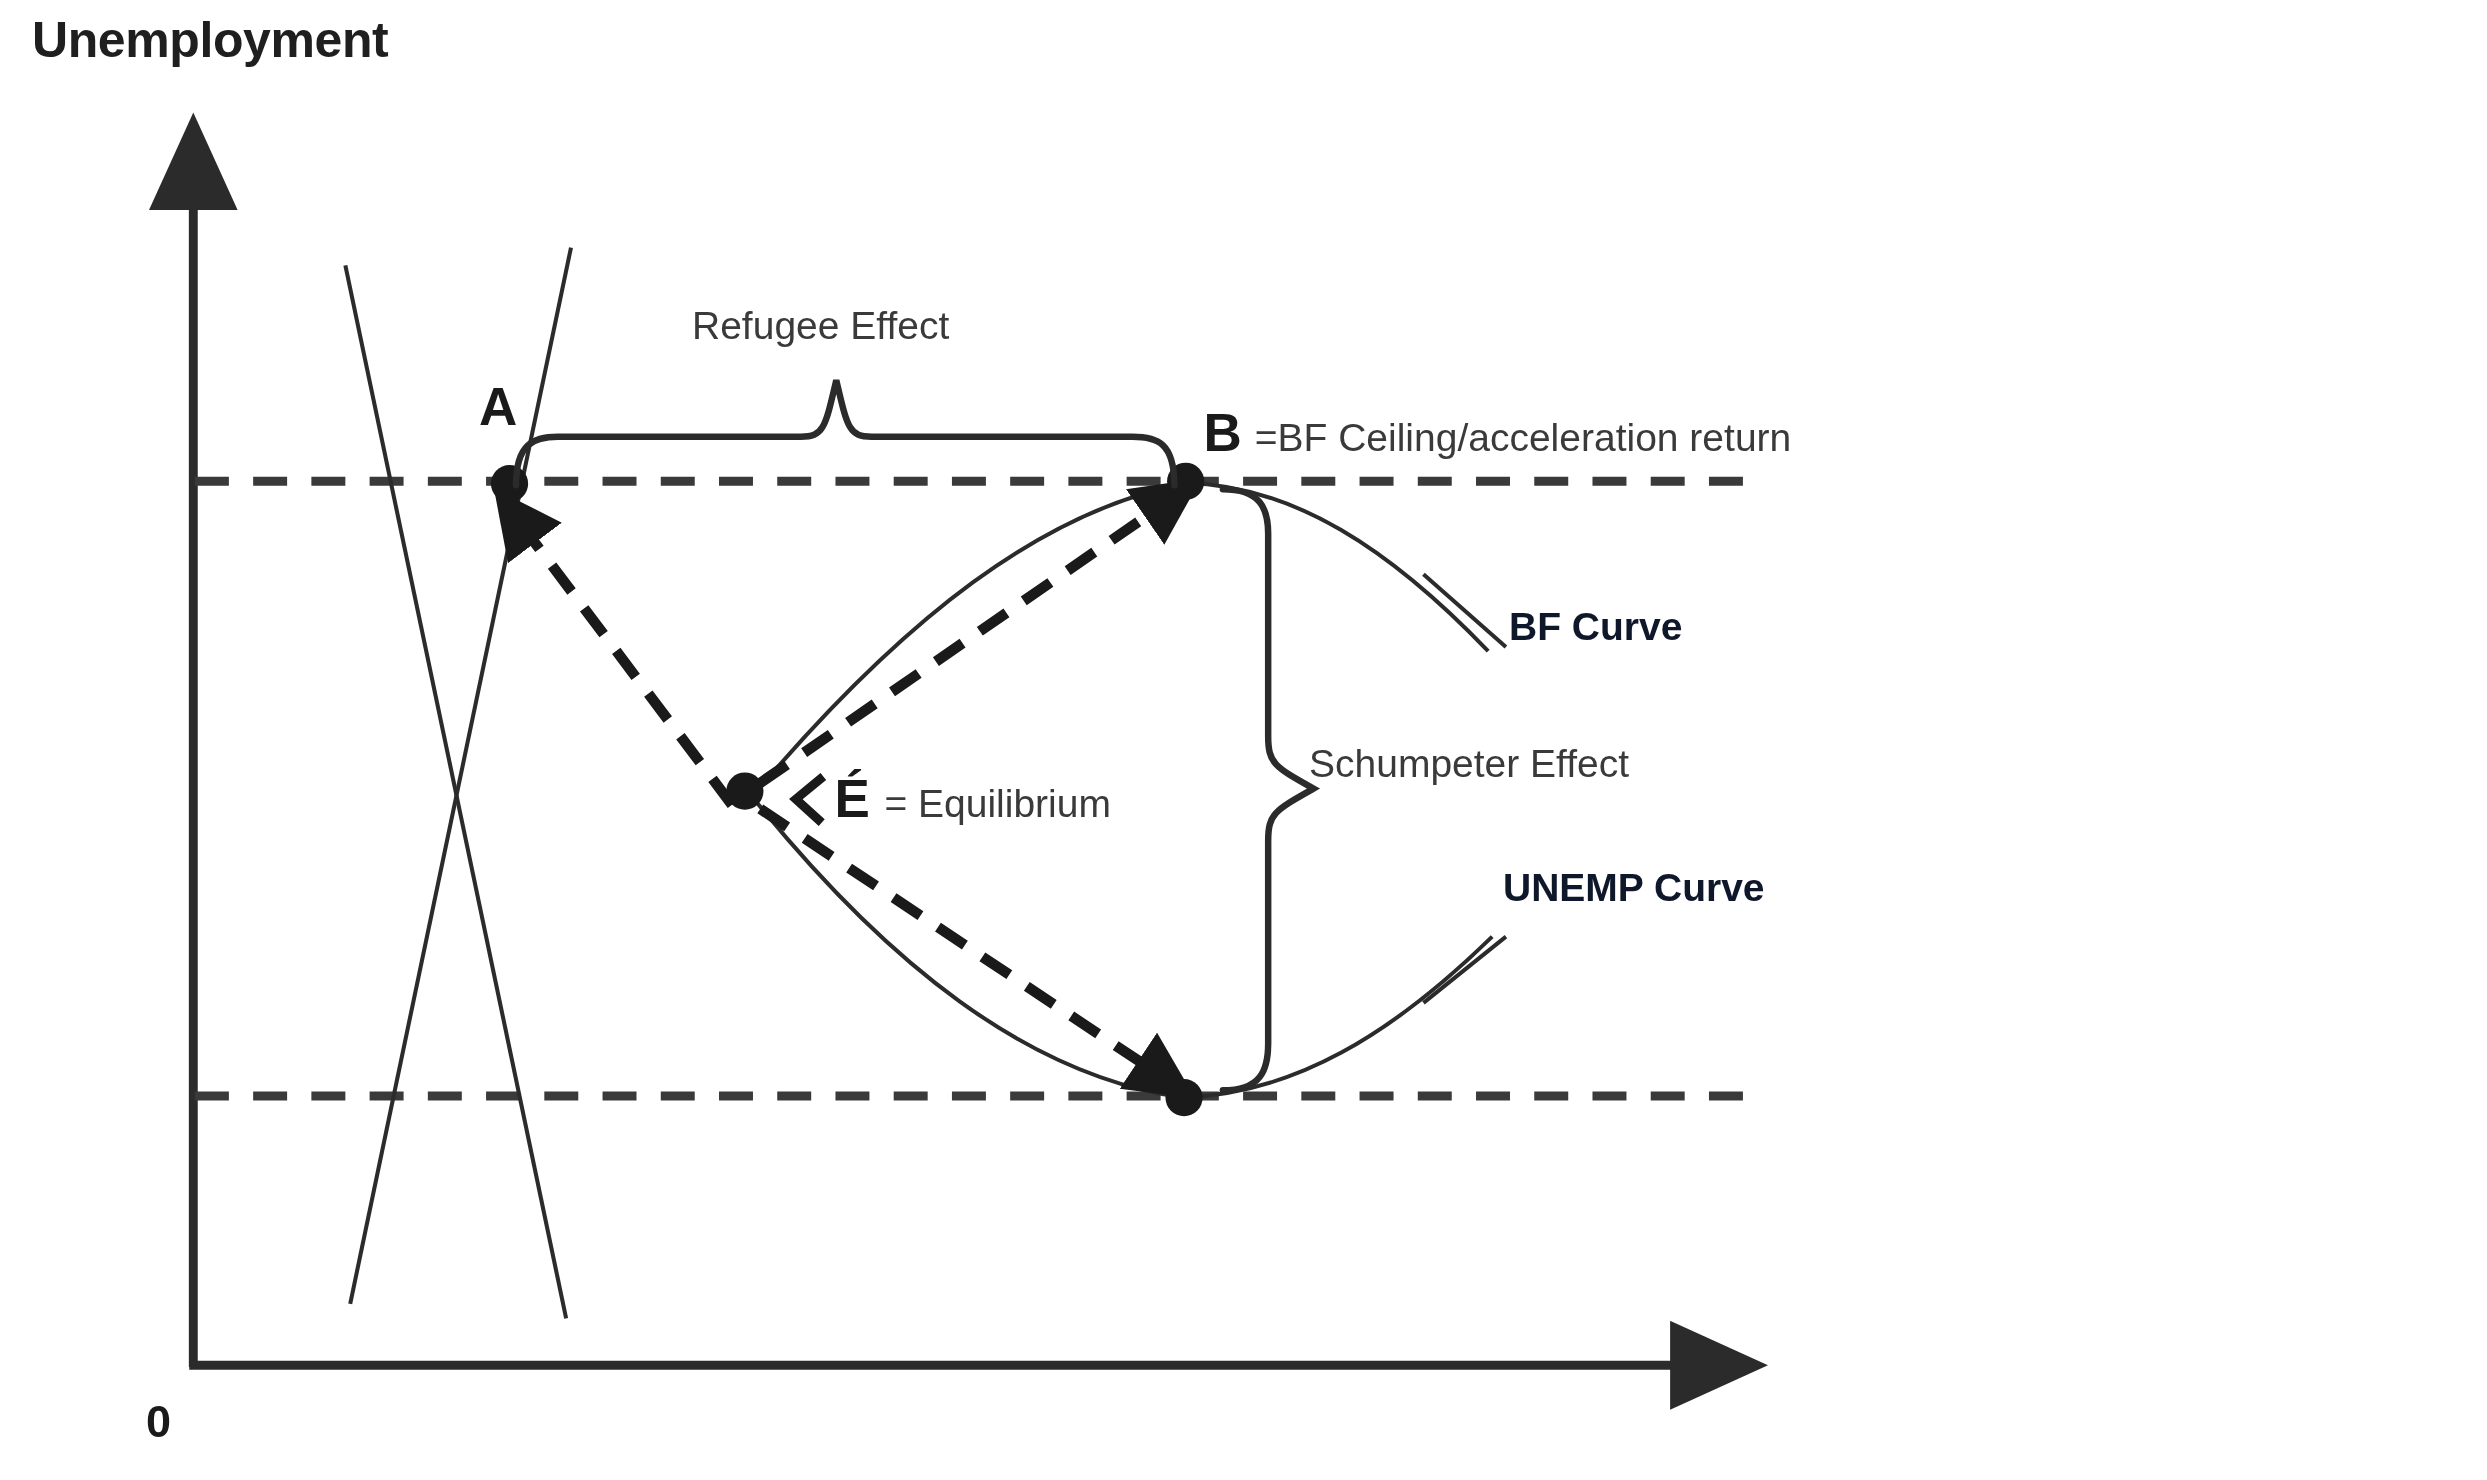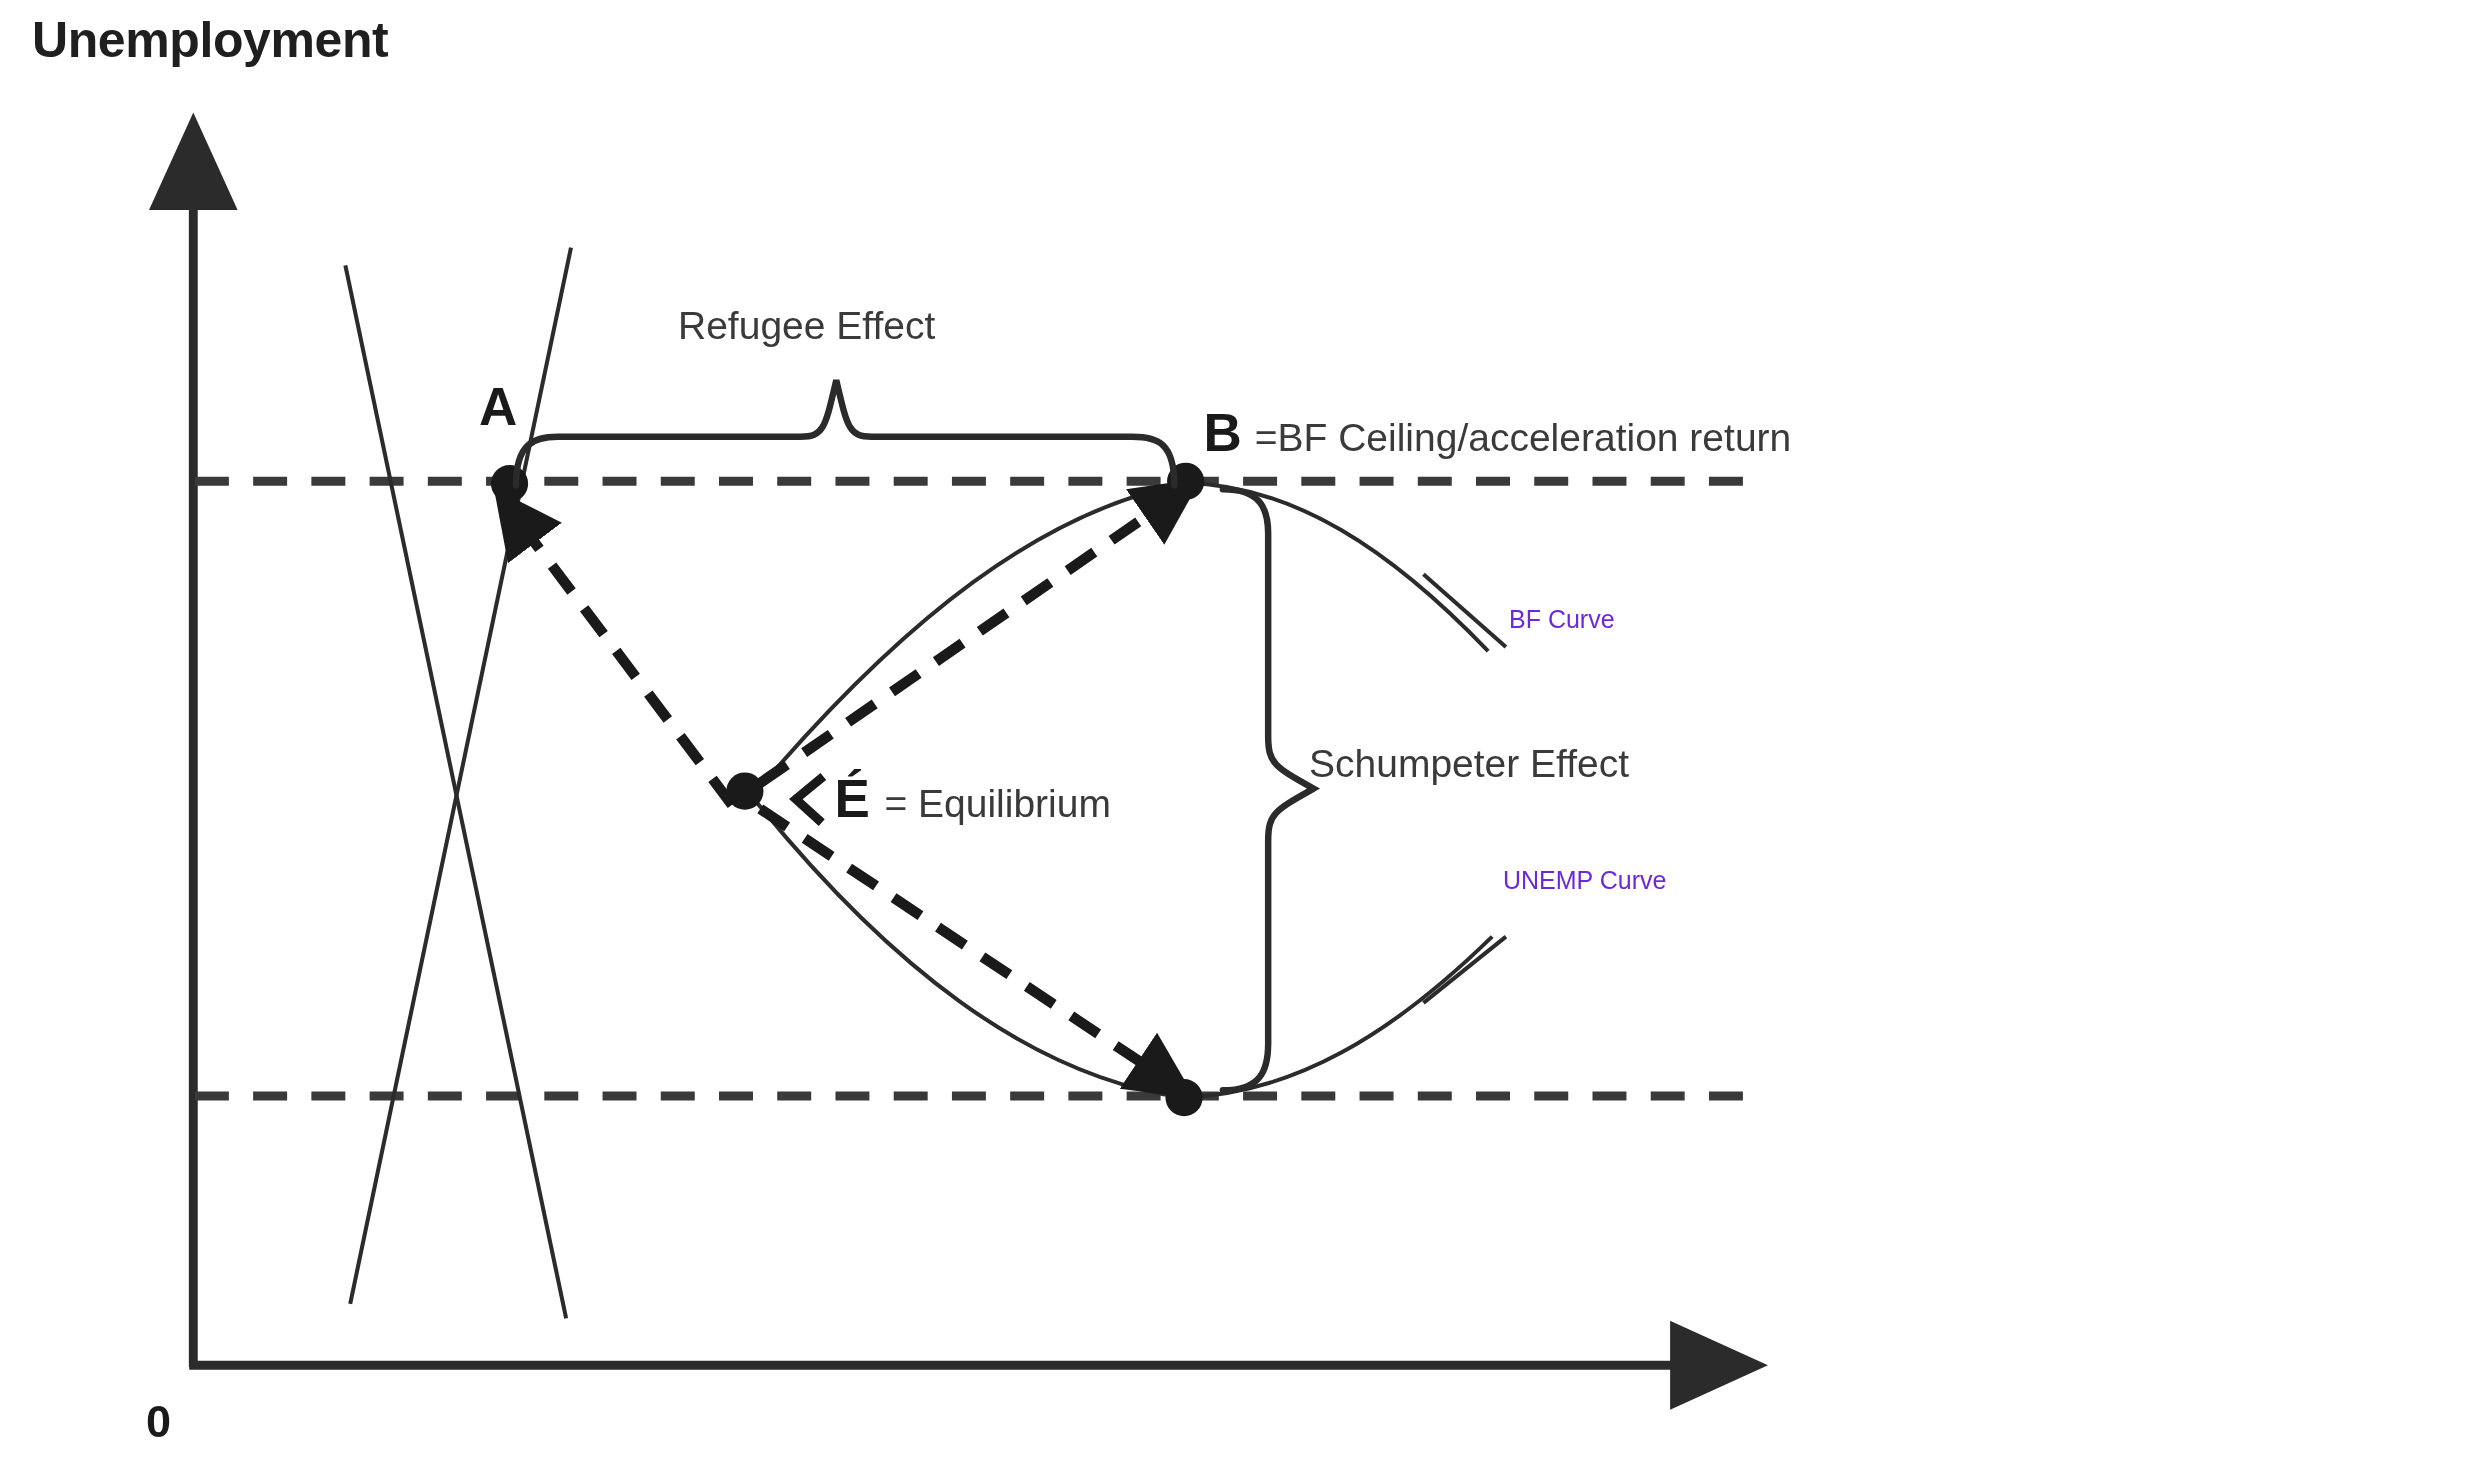--- a/index.html
+++ b/index.html
@@ -50,23 +50,23 @@
     font-size: 39px;
     font-weight: normal;
     color: #3a3a3a;
   }
   .effect-text {
     font-size: 39px;
     font-weight: normal;
     color: #3a3a3a;
   }
   .curve-text {
-    font-size: 25px;
-    font-weight: normal;
-    color: #6d28d9;
+    font-size: 39px;
+    font-weight: bold;
+    color: #0f172a;
   }
   .origin-text {
     font-size: 45px;
     font-weight: bold;
     color: #1a1a1a;
   }
 </style>
 </head>
 <body>
 
@@ -160,21 +160,21 @@
 
   <div class="lbl" style="left:1189px; top:393px;">
     <span class="point-letter">B</span><span class="eq-text" style="padding-left:13px;">=BF Ceiling/acceleration return</span>
   </div>
 
 
   <div class="lbl" style="left:820px; top:759px;">
     <span class="point-letter">É</span><span class="eq-text" style="padding-left:14.6px;">= Equilibrium</span>
   </div>
 
-  <div class="lbl effect-text" style="left:678px; top:306px;">Refugee Effect</div>
+  <div class="lbl effect-text" style="left:692px; top:306px;">Refugee Effect</div>
 
   <div class="lbl effect-text" style="left:1309px; top:744px;">Schumpeter Effect</div>
 
   <div class="lbl curve-text" style="left:1509px; top:607px;">BF Curve</div>
 
   <div class="lbl curve-text" style="left:1503px; top:868px;">UNEMP Curve</div>
 
 </div>
 
 

